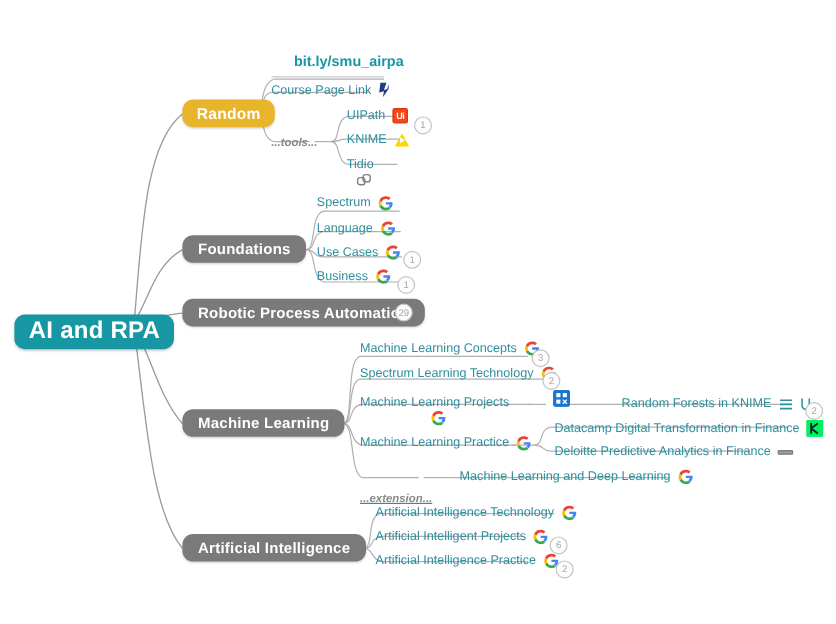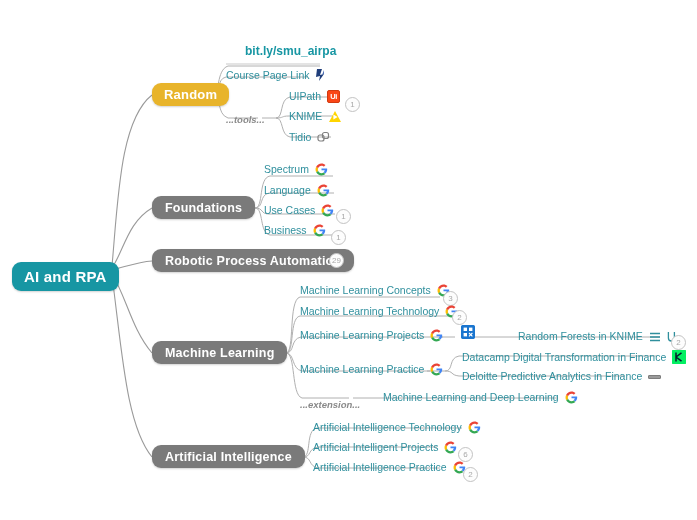--- a/index.html
+++ b/index.html
@@ -27,21 +27,21 @@
     display: flex; align-items: center; justify-content: center;
     border-radius: 8px;
     font-weight: bold;
     color: #ffffff;
     white-space: nowrap;
     letter-spacing: 0.2px;
     box-shadow: 0 1px 2px rgba(0,0,0,0.18);
   }
   .pill.root {
     background: #1796a3;
-    font-size: 15px;
+    font-size: 20px;
     border-radius: 9px;
     padding: 0 12px;
   }
   .pill.start {
     background: #e8b42b;
     font-size: 13px;
     padding: 0 12px;
     border-radius: 9px;
   }
   .pill.grey {
@@ -217,21 +217,21 @@
   <div class="leaf" style="left:289px; top:110px;">
     <span class="txt">KNIME</span>
     <span class="ic">
       <svg class="knime-ico" viewBox="0 0 14 13">
         <path d="M7 1 L13 12 L1 12 Z" fill="#ffd500"></path>
         <path d="M5.4 4.4 L9.6 6.9 L5.4 9.4 Z" fill="#ffffff"></path>
       </svg>
     </span>
   </div>
 
-  <div class="leaf" style="left:289px; top:131px;">
+  <div class="leaf" style="left:289px; top:131px;flex-direction:column;">
     <span class="txt">Tidio</span>
     <span class="ic">
       <svg class="tidio-ico" viewBox="0 0 13 13">
         <rect x="1" y="4" width="6" height="6" rx="2" fill="none" stroke="#808080" stroke-width="1.2"></rect>
         <rect x="5.5" y="1.5" width="6" height="6" rx="2" fill="none" stroke="#808080" stroke-width="1.2"></rect>
       </svg>
     </span>
   </div>
 
   <div class="pill grey" style="left:152px; top:196px; height:23px;">
@@ -304,33 +304,33 @@
         <path fill="#4285F4" d="M45 24c0-1.6-.1-2.7-.4-3.9H24v7.1h12c-.2 1.9-1.5 4.7-4.4 6.6l6.7 5.2C42.2 35.5 45 30.3 45 24z"></path>
         <path fill="#34A853" d="M24 46c5.9 0 10.9-1.9 14.5-5.3l-6.9-5.3c-1.9 1.3-4.4 2.2-7.6 2.2-5.8 0-10.7-3.8-12.5-9.1l-7.1 5.5C8 41.2 15.4 46 24 46z"></path>
         <path fill="#FBBC05" d="M11.5 28.5c-.5-1.4-.8-2.9-.8-4.5s.3-3.1.7-4.5l-7.1-5.5C2.8 17 2 20.4 2 24s.8 7 2.3 10z"></path>
         <path fill="#EA4335" d="M24 10.3c4.1 0 6.9 1.8 8.5 3.3l6.2-6C34.9 4.1 29.9 2 24 2 15.4 2 8 6.8 4.3 14l7.2 5.5c1.8-5.3 6.7-9.2 12.5-9.2z"></path>
       </svg>
     </span>
   </div>
   <div class="badge" style="left:443px; top:291px;">3</div>
 
   <div class="leaf" style="left:300px; top:305px;">
-    <span class="txt">Machine Learning Technology</span>
+    <span class="txt">Spectrum Learning Technology</span>
     <span class="ic">
       <svg class="g-icon" viewBox="0 0 48 48">
         <path fill="#4285F4" d="M45 24c0-1.6-.1-2.7-.4-3.9H24v7.1h12c-.2 1.9-1.5 4.7-4.4 6.6l6.7 5.2C42.2 35.5 45 30.3 45 24z"></path>
         <path fill="#34A853" d="M24 46c5.9 0 10.9-1.9 14.5-5.3l-6.9-5.3c-1.9 1.3-4.4 2.2-7.6 2.2-5.8 0-10.7-3.8-12.5-9.1l-7.1 5.5C8 41.2 15.4 46 24 46z"></path>
         <path fill="#FBBC05" d="M11.5 28.5c-.5-1.4-.8-2.9-.8-4.5s.3-3.1.7-4.5l-7.1-5.5C2.8 17 2 20.4 2 24s.8 7 2.3 10z"></path>
         <path fill="#EA4335" d="M24 10.3c4.1 0 6.9 1.8 8.5 3.3l6.2-6C34.9 4.1 29.9 2 24 2 15.4 2 8 6.8 4.3 14l7.2 5.5c1.8-5.3 6.7-9.2 12.5-9.2z"></path>
       </svg>
     </span>
   </div>
   <div class="badge" style="left:452px; top:310px;">2</div>
 
-  <div class="leaf" style="left:300px; top:329px;">
+  <div class="leaf" style="left:300px; top:329px;flex-direction:column;">
     <span class="txt">Machine Learning Projects</span>
     <span class="ic">
       <svg class="g-icon" viewBox="0 0 48 48">
         <path fill="#4285F4" d="M45 24c0-1.6-.1-2.7-.4-3.9H24v7.1h12c-.2 1.9-1.5 4.7-4.4 6.6l6.7 5.2C42.2 35.5 45 30.3 45 24z"></path>
         <path fill="#34A853" d="M24 46c5.9 0 10.9-1.9 14.5-5.3l-6.9-5.3c-1.9 1.3-4.4 2.2-7.6 2.2-5.8 0-10.7-3.8-12.5-9.1l-7.1 5.5C8 41.2 15.4 46 24 46z"></path>
         <path fill="#FBBC05" d="M11.5 28.5c-.5-1.4-.8-2.9-.8-4.5s.3-3.1.7-4.5l-7.1-5.5C2.8 17 2 20.4 2 24s.8 7 2.3 10z"></path>
         <path fill="#EA4335" d="M24 10.3c4.1 0 6.9 1.8 8.5 3.3l6.2-6C34.9 4.1 29.9 2 24 2 15.4 2 8 6.8 4.3 14l7.2 5.5c1.8-5.3 6.7-9.2 12.5-9.2z"></path>
       </svg>
     </span>
   </div>
@@ -340,21 +340,21 @@
     <span class="ic">
       <svg class="g-icon" viewBox="0 0 48 48">
         <path fill="#4285F4" d="M45 24c0-1.6-.1-2.7-.4-3.9H24v7.1h12c-.2 1.9-1.5 4.7-4.4 6.6l6.7 5.2C42.2 35.5 45 30.3 45 24z"></path>
         <path fill="#34A853" d="M24 46c5.9 0 10.9-1.9 14.5-5.3l-6.9-5.3c-1.9 1.3-4.4 2.2-7.6 2.2-5.8 0-10.7-3.8-12.5-9.1l-7.1 5.5C8 41.2 15.4 46 24 46z"></path>
         <path fill="#FBBC05" d="M11.5 28.5c-.5-1.4-.8-2.9-.8-4.5s.3-3.1.7-4.5l-7.1-5.5C2.8 17 2 20.4 2 24s.8 7 2.3 10z"></path>
         <path fill="#EA4335" d="M24 10.3c4.1 0 6.9 1.8 8.5 3.3l6.2-6C34.9 4.1 29.9 2 24 2 15.4 2 8 6.8 4.3 14l7.2 5.5c1.8-5.3 6.7-9.2 12.5-9.2z"></path>
       </svg>
     </span>
   </div>
 
-  <div class="leaf ital" style="left:300px; top:398px;">
+  <div class="leaf ital" style="left:300px; top:409px;text-decoration:underline;">
     <span class="txt">...extension...</span>
   </div>
 
   <div class="leaf" style="left:383px; top:391px;">
     <span class="txt">Machine Learning and Deep Learning</span>
     <span class="ic">
       <svg class="g-icon" viewBox="0 0 48 48">
         <path fill="#4285F4" d="M45 24c0-1.6-.1-2.7-.4-3.9H24v7.1h12c-.2 1.9-1.5 4.7-4.4 6.6l6.7 5.2C42.2 35.5 45 30.3 45 24z"></path>
         <path fill="#34A853" d="M24 46c5.9 0 10.9-1.9 14.5-5.3l-6.9-5.3c-1.9 1.3-4.4 2.2-7.6 2.2-5.8 0-10.7-3.8-12.5-9.1l-7.1 5.5C8 41.2 15.4 46 24 46z"></path>
         <path fill="#FBBC05" d="M11.5 28.5c-.5-1.4-.8-2.9-.8-4.5s.3-3.1.7-4.5l-7.1-5.5C2.8 17 2 20.4 2 24s.8 7 2.3 10z"></path>

